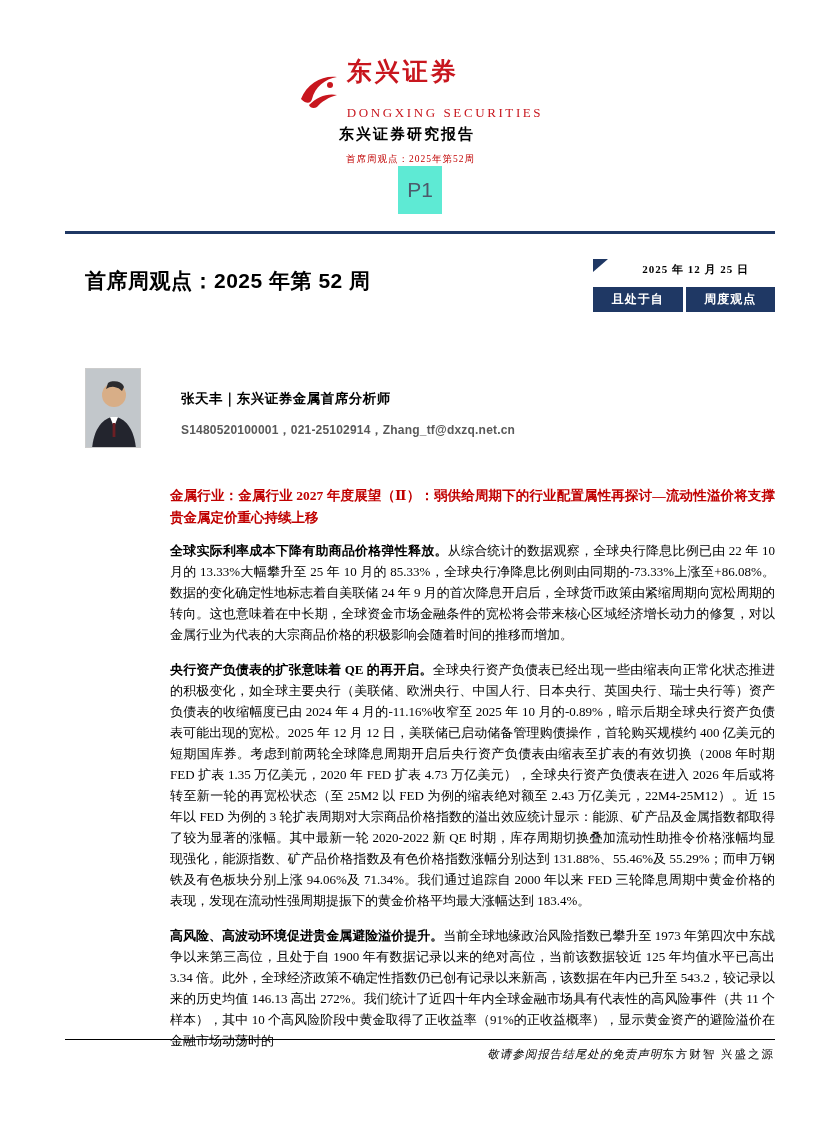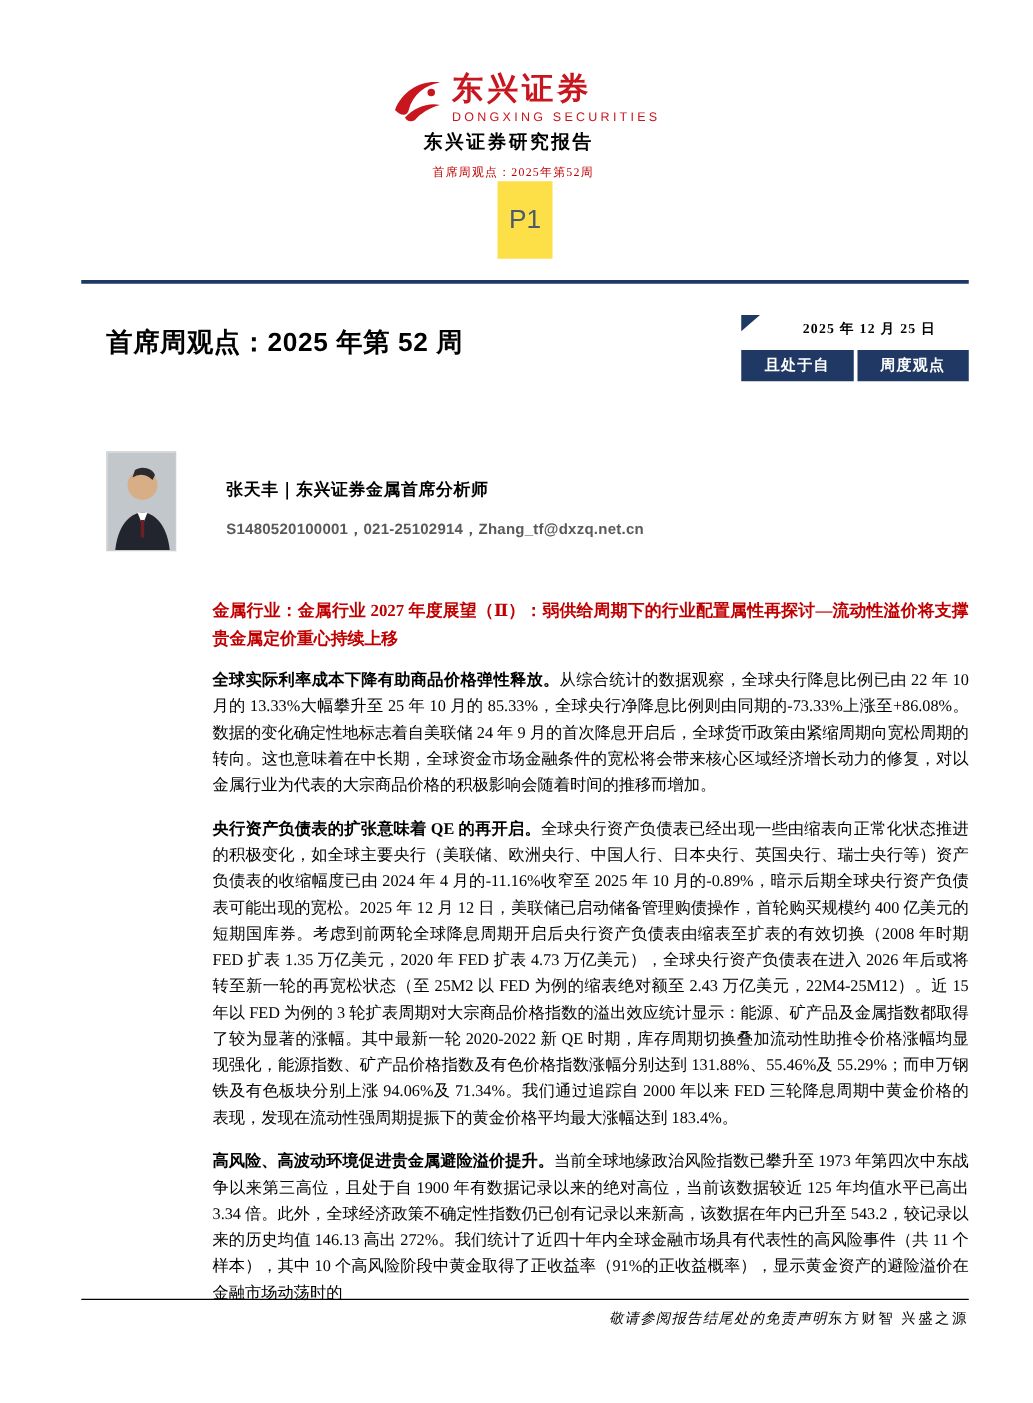--- a/index.html
+++ b/index.html
@@ -13,34 +13,34 @@
 
   
   .header { display: flex; align-items: center; flex-direction: column; }
   .logo { display: flex; align-items: center; gap: 8px; }
   .logo-mark { width: 42px; height: 42px; flex: 0 0 auto; }
   .logo-text-cn {
     font-family: "Liberation Sans", sans-serif;
     font-size: 25px; font-weight: 700; color: #c8161e; letter-spacing: 3px; line-height: 1.05;
   }
   .logo-text-en {
-    font-family: Liberation Sans, sans-serif;
-    font-size: 10px; color: #c8161e; letter-spacing: 2.6px; margin-top: 5px;
+    font-family: Liberation Serif, serif;
+    font-size: 13px; color: #c8161e; letter-spacing: 2.6px; margin-top: 21px;
   }
   .header-spacer { flex: 1; }
   .header-right { text-align: right; margin-top: 4px; margin-right: 26px; }
   .report-type {
     font-family: "Liberation Sans", sans-serif;
     font-size: 15px; font-weight: 700; letter-spacing: 2px; color: #000;
   }
   .report-subtitle {
     font-size: 9.5px; color: #c00000; margin-top: 9px; letter-spacing: 1px;
   }
   .page-badge {
-    width: 44px; height: 62px; background: #fde047; color: #4d5a6b;
+    width: 44px; height: 48px; background: #5eead4; color: #4d5a6b;
     font-family: "Liberation Sans", sans-serif; font-size: 21px;
     display: flex; align-items: center; justify-content: center; margin-top: 0;
   }
   .navy-rule { border: 0; border-top: 3.5px solid #1f3864; margin-top: 17px; }
 
   
   .title-row { display: flex; justify-content: space-between; align-items: flex-start; margin-top: 25px; padding-left: 20px; }
   .page-title {
     font-family: "Liberation Sans", sans-serif;
     font-size: 21px; font-weight: 700; color: #000; letter-spacing: 0.5px; margin-top: 8px;

